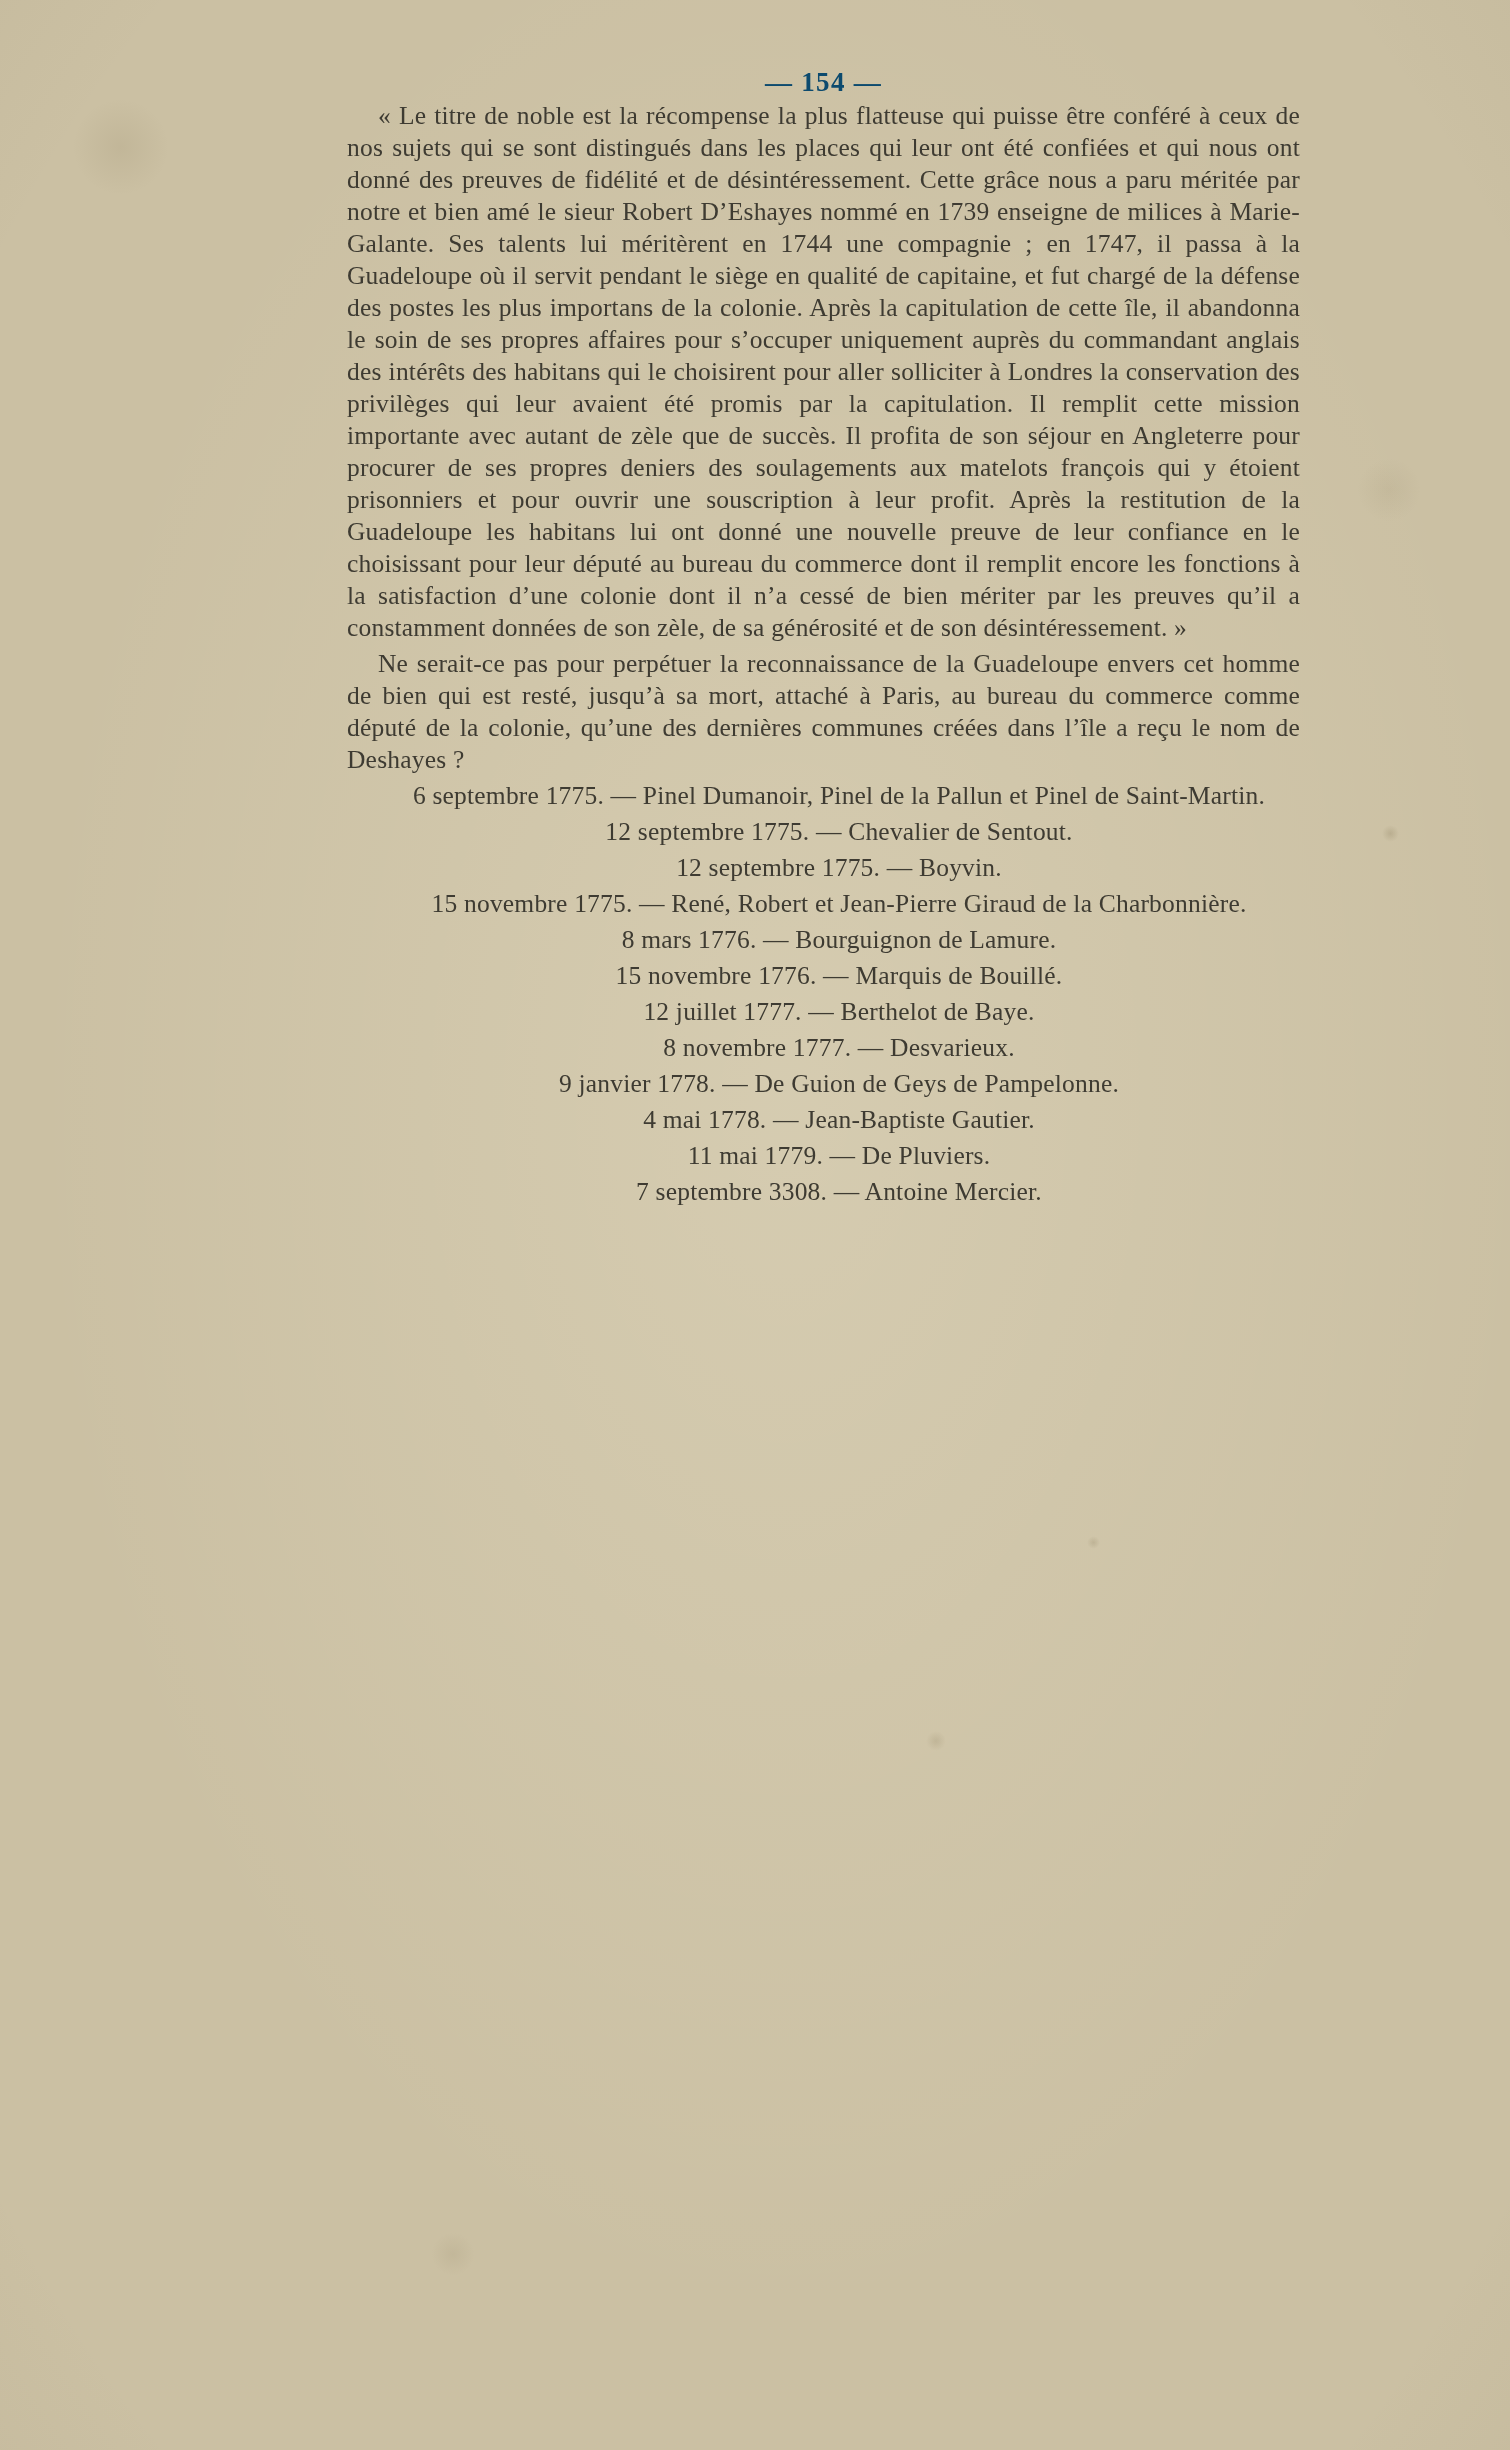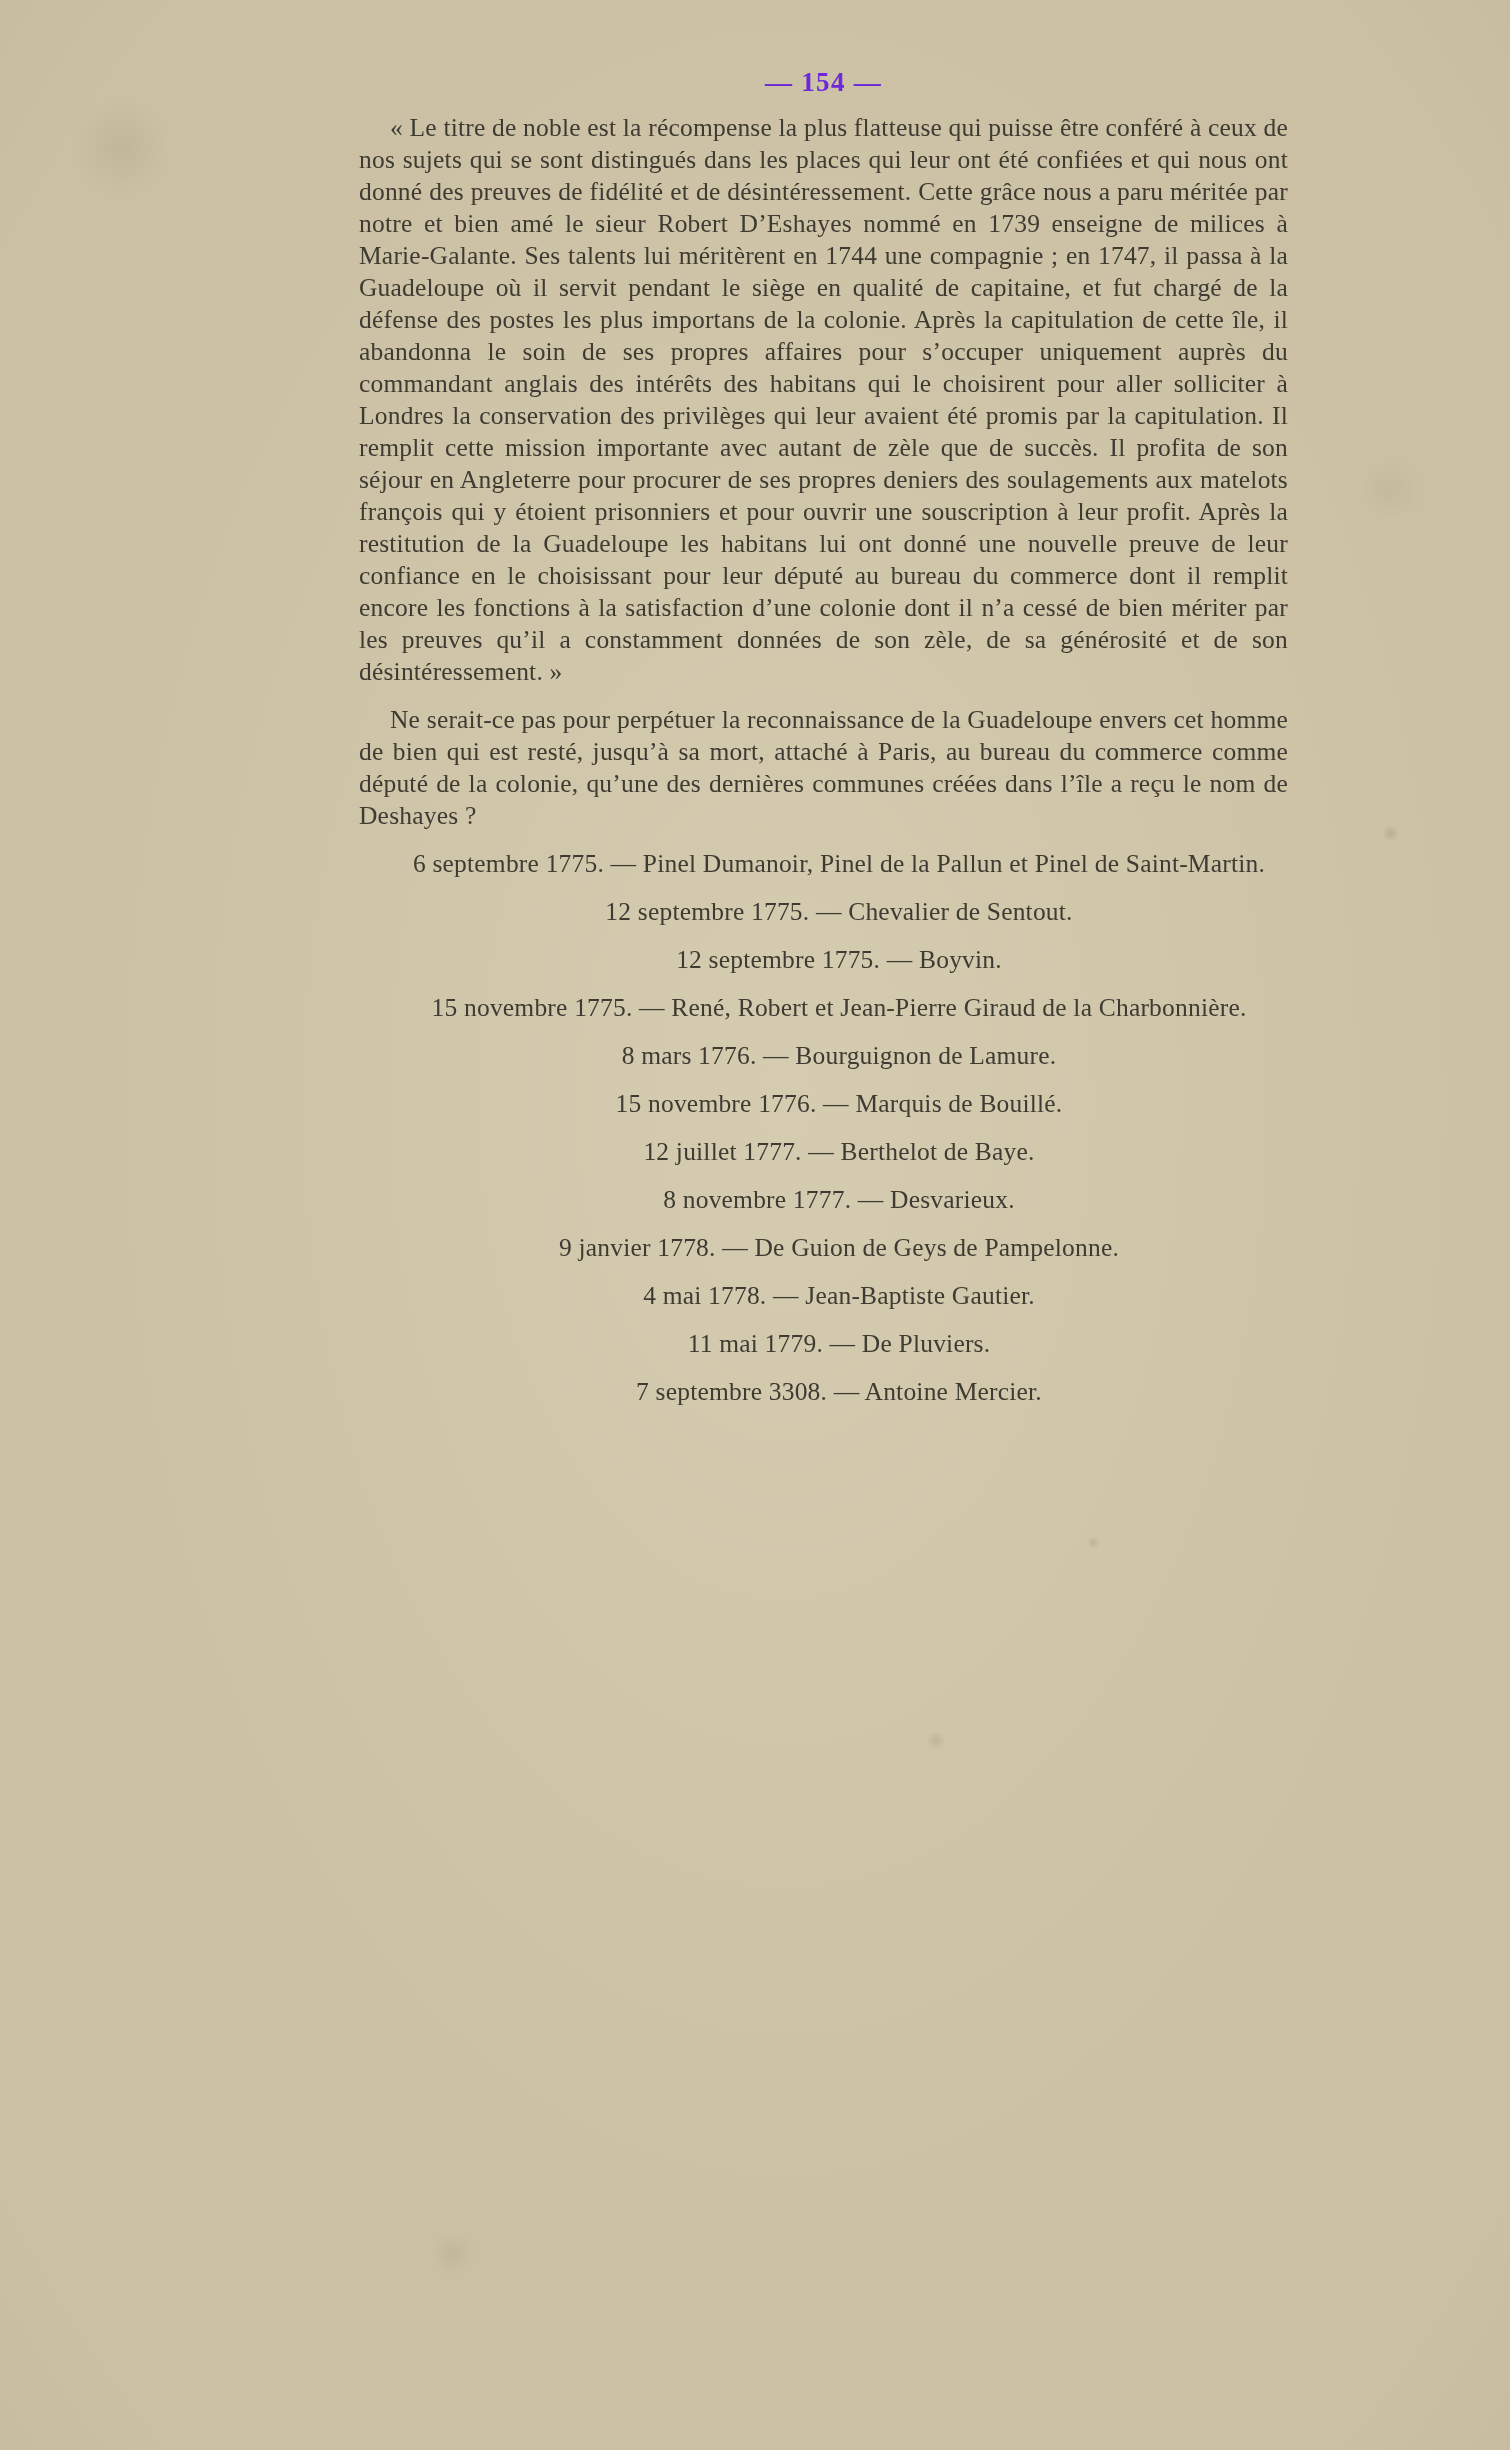--- a/index.html
+++ b/index.html
@@ -27,34 +27,34 @@
   }
   .page-number {
     position: absolute;
     top: 67px;
     left: 343px;
     width: 961px;
     text-align: center;
     font-size: 27px;
     font-weight: bold;
     letter-spacing: 1.3px;
-    color: #6d28d9;
+    color: #0c4a6e;
   }
   .text-block {
     position: absolute;
     top: 96px;
     left: 343px;
     width: 961px;
     font-size: 25.5px;
     line-height: 32px;
     text-align: justify;
     letter-spacing: 0.2px;
   }
   .text-block p {
-    margin: 16px;
+    margin: 4px;
     padding: 0;
     text-indent: 31px;
   }
   .text-block p.entry {
     text-align: center;
   }
   
   .stain {
     position: absolute;
     border-radius: 50%;

